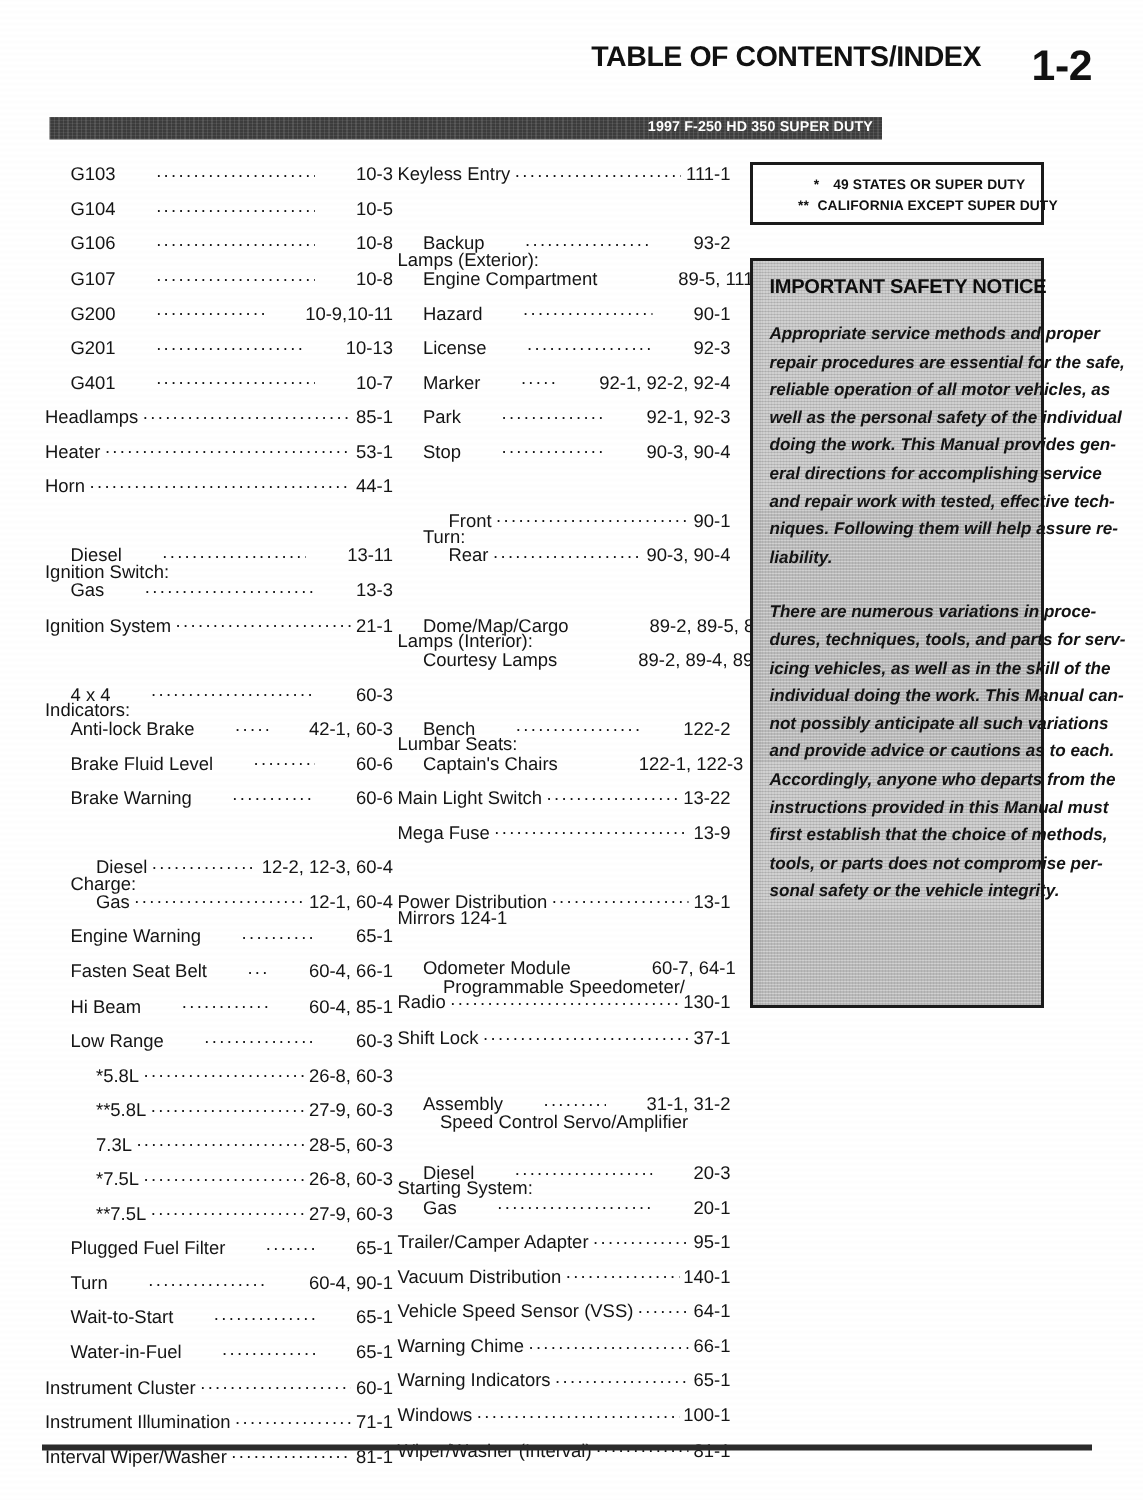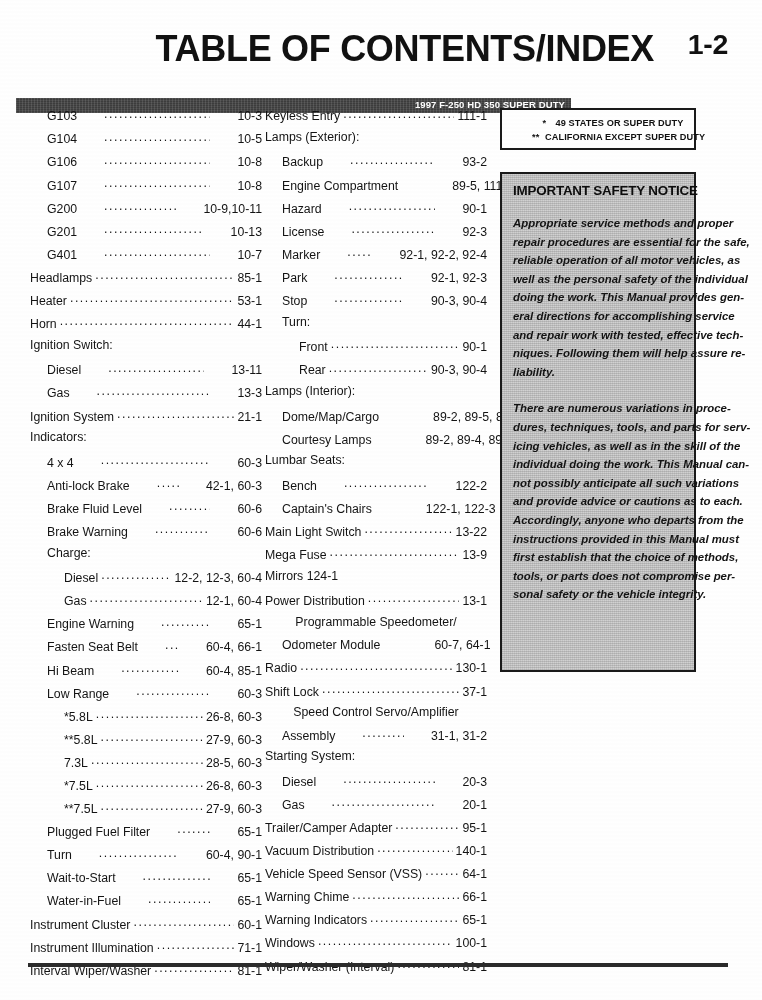--- a/index.html
+++ b/index.html
@@ -34,47 +34,46 @@
     position: absolute;
     left: 0;
     top: 28px;
     width: 762px;
     height: 46px;
   }
   .hdr-title {
     position: absolute;
     right: 108px;
     top: 0;
-    font-size: 36px;
+    font-size: 19px;
     font-weight: bold;
     letter-spacing: -0.3px;
     color: #111;
     white-space: nowrap;
   }
   .hdr-page {
     position: absolute;
     right: 34px;
     top: 0;
     font-size: 28.5px;
     font-weight: bold;
     letter-spacing: -0.3px;
     color: #111;
     white-space: nowrap;
   }
   .hdr-band {
     position: absolute;
-    left: 16px;
+    left: 33px;
     top: 78px;
     width: 555px;
     height: 15px;
     background: #3c3c3c;
     background-image:
       repeating-linear-gradient(90deg, rgba(255,255,255,0.10) 0 1px, rgba(0,0,0,0) 1px 3px),
       repeating-linear-gradient(0deg, rgba(255,255,255,0.07) 0 1px, rgba(0,0,0,0) 1px 2px);
-    margin-top: 20px;
   }
   .hdr-band-text {
     position: absolute;
     right: 6px;
     top: 1px;
     font-size: 9.5px;
     font-weight: bold;
     color: #ffffff;
     letter-spacing: 0.1px;
     white-space: nowrap;
@@ -108,21 +107,21 @@
   .entry .leader::before {
     content: "..................................................................";
     position: absolute;
     left: 0;
     bottom: 0.04em;
     letter-spacing: 1.55px;
     font-size: 12.3px;
     color: #141414;
   }
   .entry .page { flex: 0 0 auto; }
-  .entry.plain .label  { flex: 1 1 auto; }
+  .entry.plain .label  { flex: 1 1 auto; margin-top: 36px; }
 
   .ind1 { padding-left: 17px; gap: 24px; }
   .ind2 { padding-left: 34px; }
 
   
   .entry.wrap-top { height: 21px; text-align: center; }
 
   
   .legend-box {
     position: absolute;

